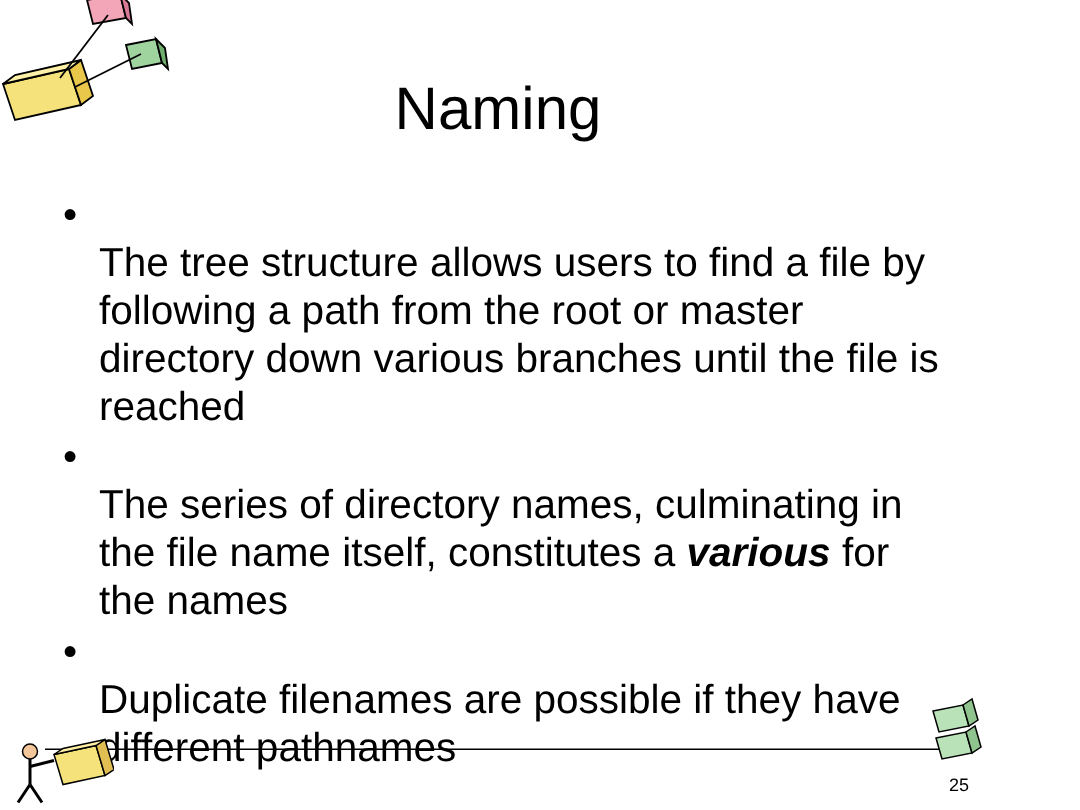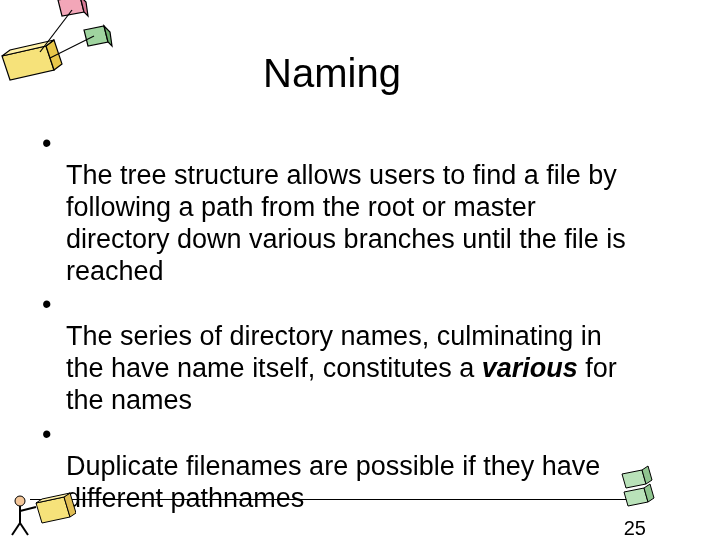--- a/index.html
+++ b/index.html
@@ -50,23 +50,23 @@
   .bullet .text {
     flex: 1;
     margin-top: 32px;
   }
   .term {
     font-style: italic;
     font-weight: bold;
   }
   .page-number {
     position: absolute;
-    bottom: 0;
+    bottom: 10px;
     right: 18px;
-    font-size: 20px;
+    font-size: 12px;
   }
 
   
   .deco-top {
     position: absolute;
     top: -4px;
     left: -4px;
     width: 120px;
     height: 90px;
     pointer-events: none;
@@ -124,21 +124,21 @@
 
   <h1 class="title">Naming</h1>
 
   <div class="content">
     <div class="bullet">
       <div class="dot">•</div>
       <div class="text"><span>The tree structure allows users to find a file by following a path from the root or master directory down various branches until the file is reached</span></div>
     </div>
     <div class="bullet">
       <div class="dot">•</div>
-      <div class="text"><span>The series of directory names, culminating in the have name itself, constitutes a </span><span class="term">various</span><span> for the names</span></div>
+      <div class="text"><span>The series of directory names, culminating in the file name itself, constitutes a </span><span class="term">various</span><span> for the names</span></div>
     </div>
     <div class="bullet">
       <div class="dot">•</div>
       <div class="text"><span>Duplicate filenames are possible if they have different pathnames</span></div>
     </div>
   </div>
 
   <div class="footer-line"></div>
 
   <svg class="deco-bottom-left" viewBox="0 0 70 55">

